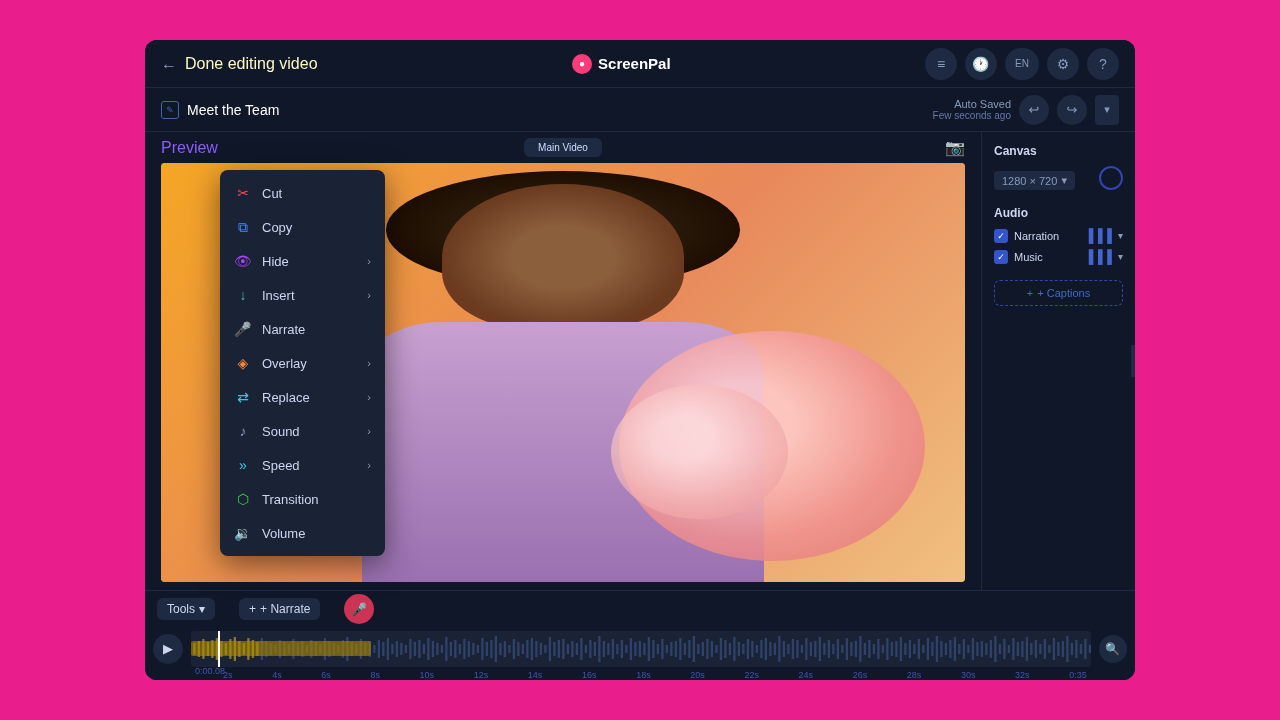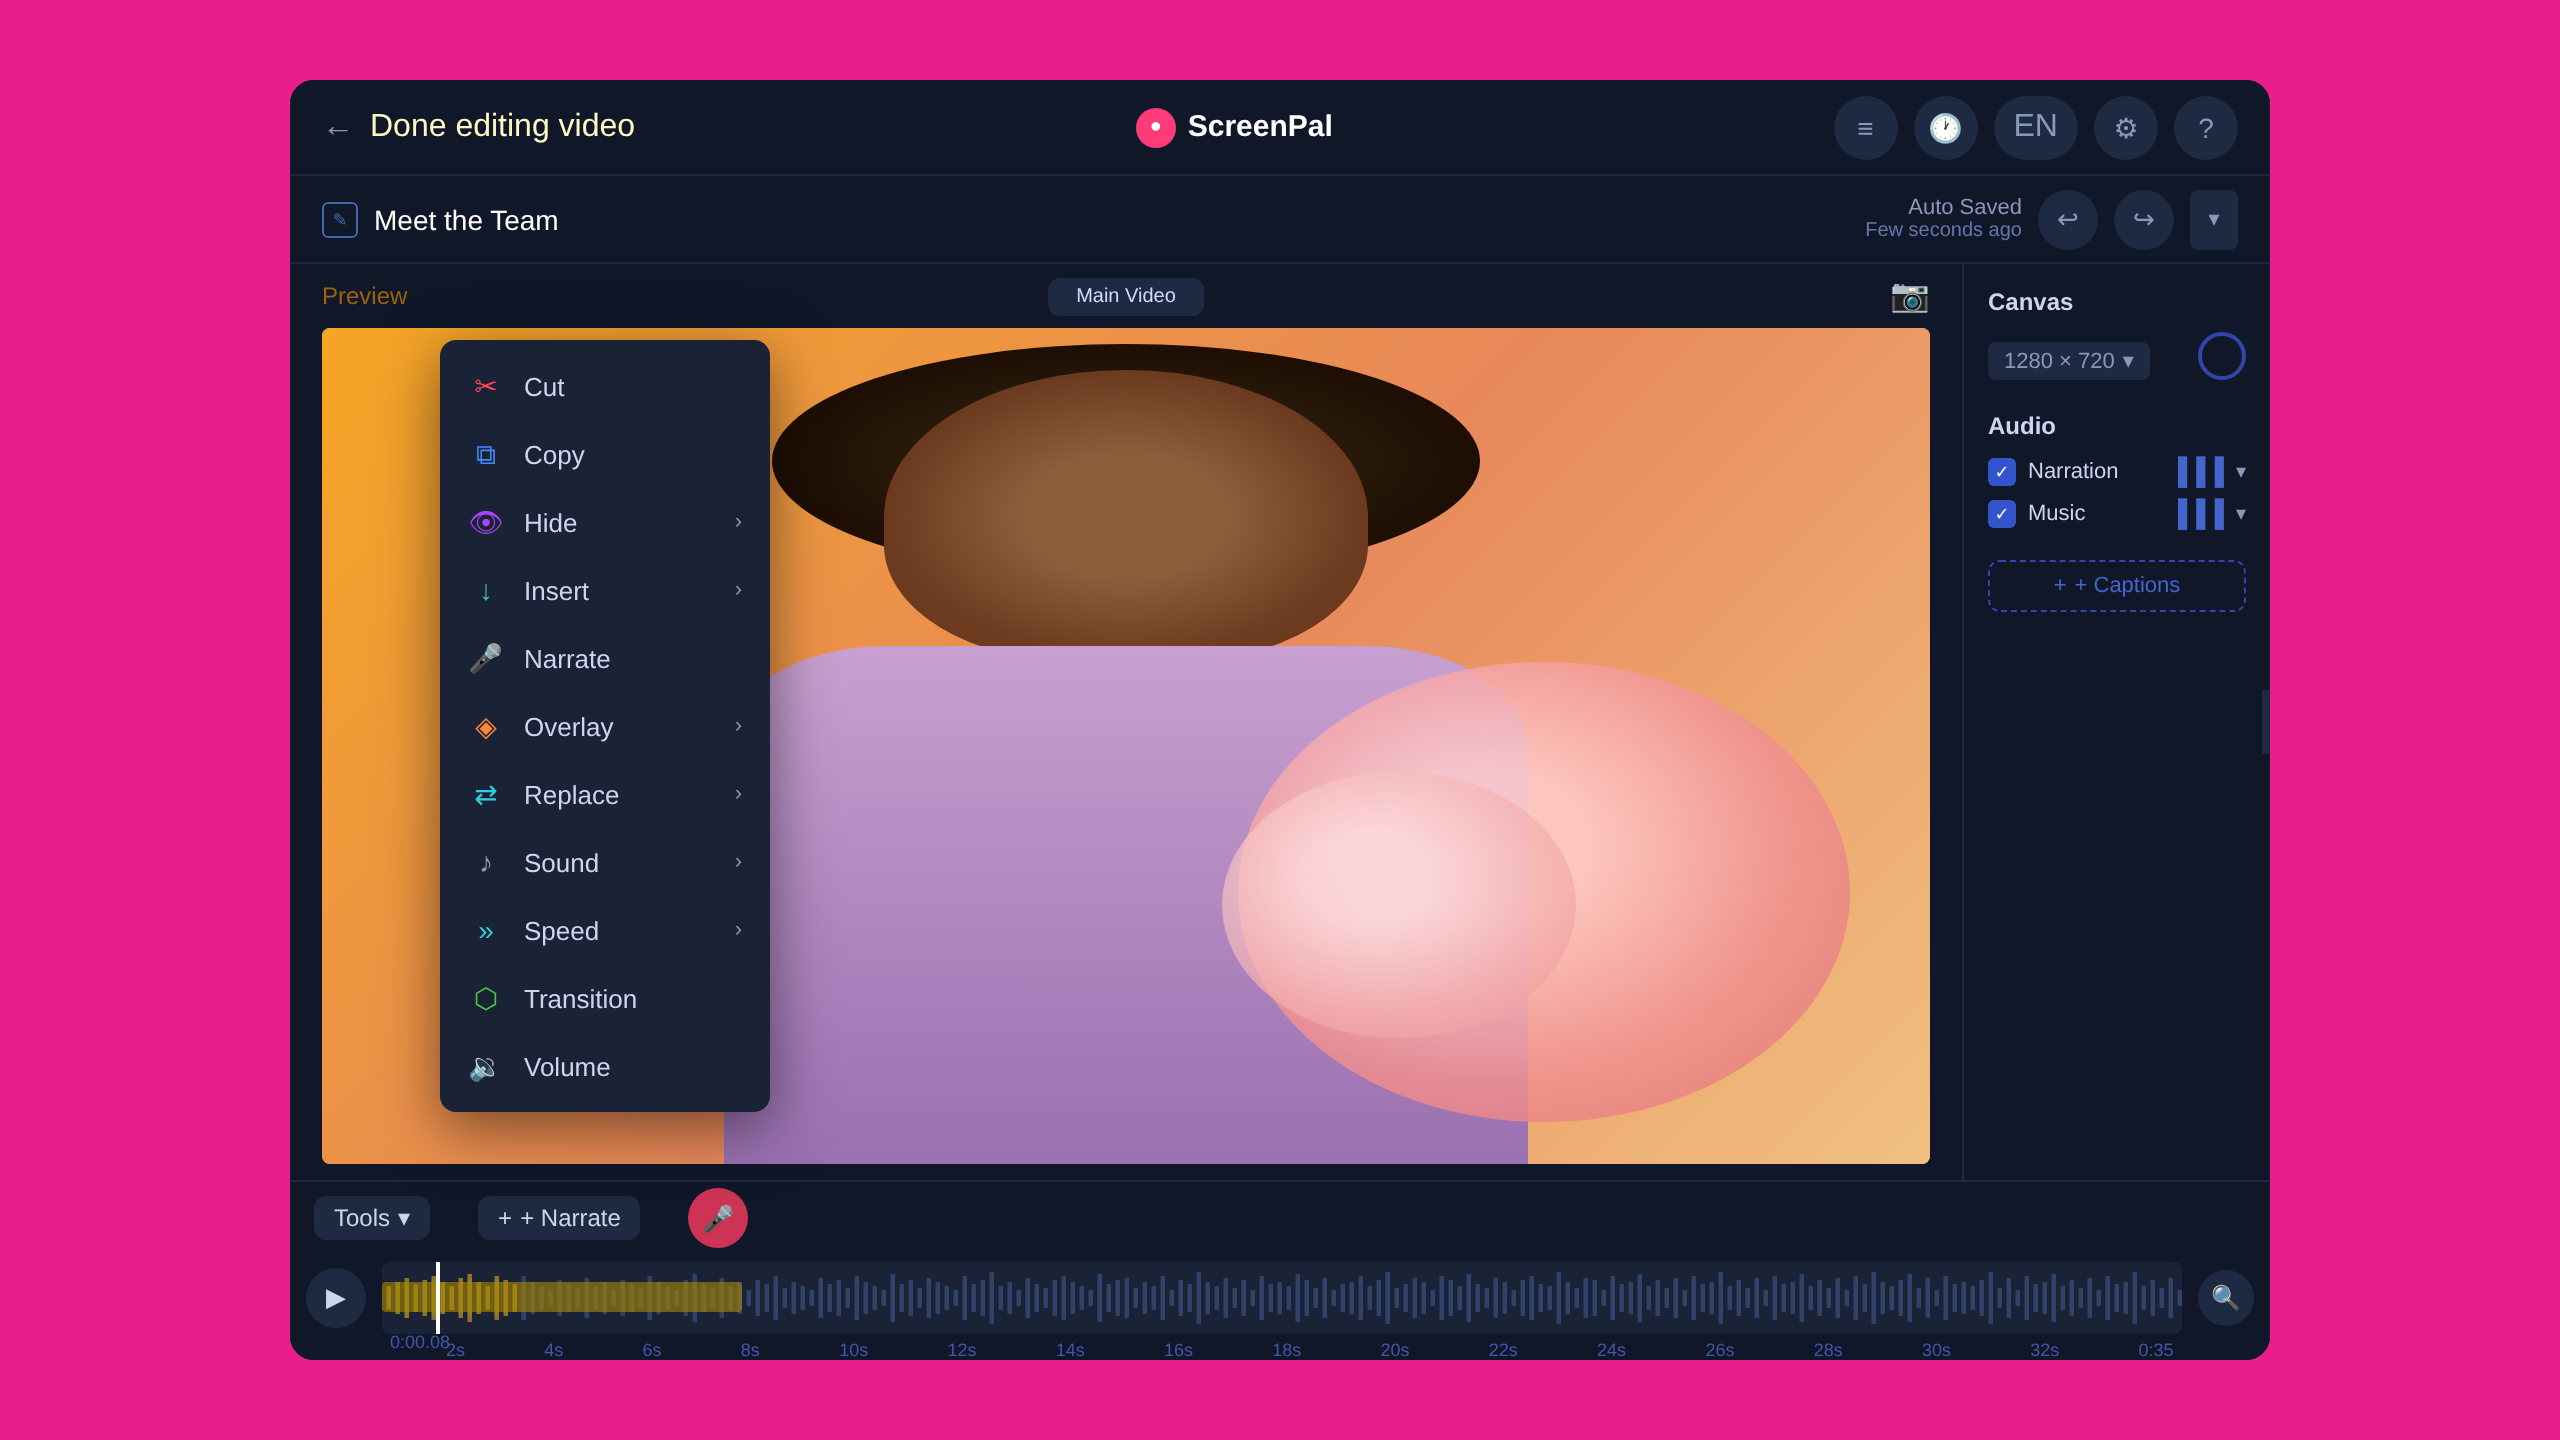--- a/index.html
+++ b/index.html
@@ -96,21 +96,21 @@
     }
 
     .lang-btn {
       padding: 0 10px;
       border-radius: 16px;
       background: #1e2a42;
       border: none;
       color: #8899bb;
       cursor: pointer;
       height: 32px;
-      font-size: 16px;
+      font-size: 10px;
     }
 
     
     .sub-bar {
       height: 44px;
       background: #0f1729;
       display: flex;
       align-items: center;
       padding: 0 16px;
       border-bottom: 1px solid #1e2a42;
@@ -202,22 +202,22 @@
 
     .preview-label-bar {
       display: flex;
       align-items: center;
       padding: 6px 16px;
       background: #0f1729;
       position: relative;
     }
 
     .preview-label {
-      color: #a16207;
-      font-size: 12px;
+      color: #8b5cf6;
+      font-size: 16px;
     }
 
     .main-video-badge {
       position: absolute;
       left: 50%;
       transform: translateX(-50%);
       background: #1e2a42;
       color: #ccddff;
       font-size: 10px;
       padding: 4px 14px;

